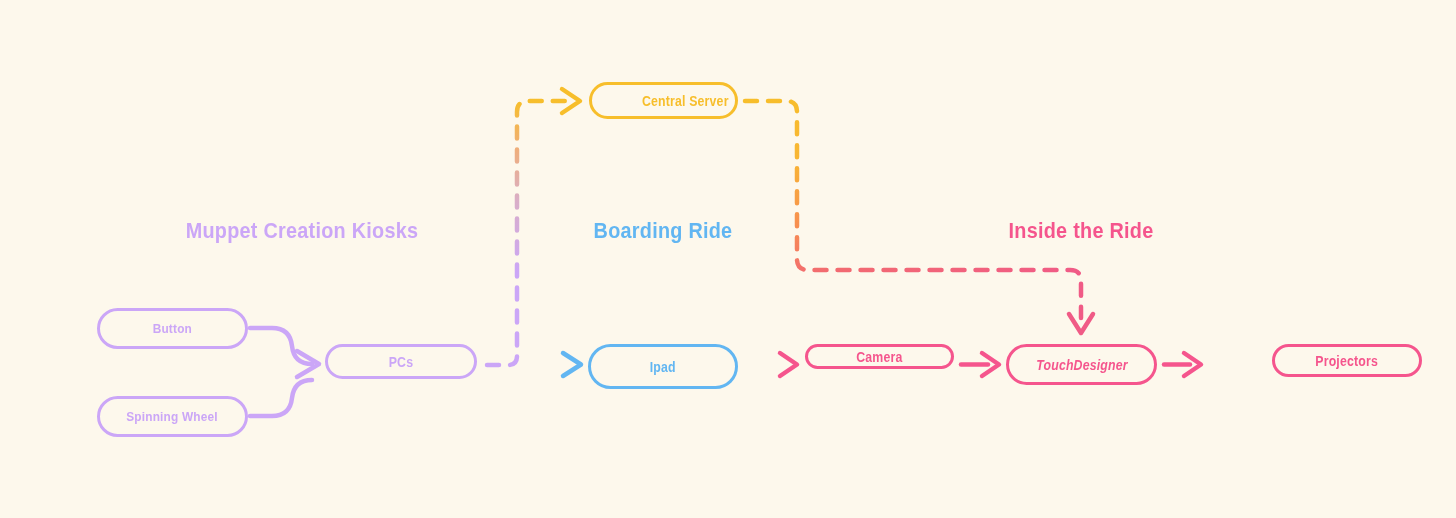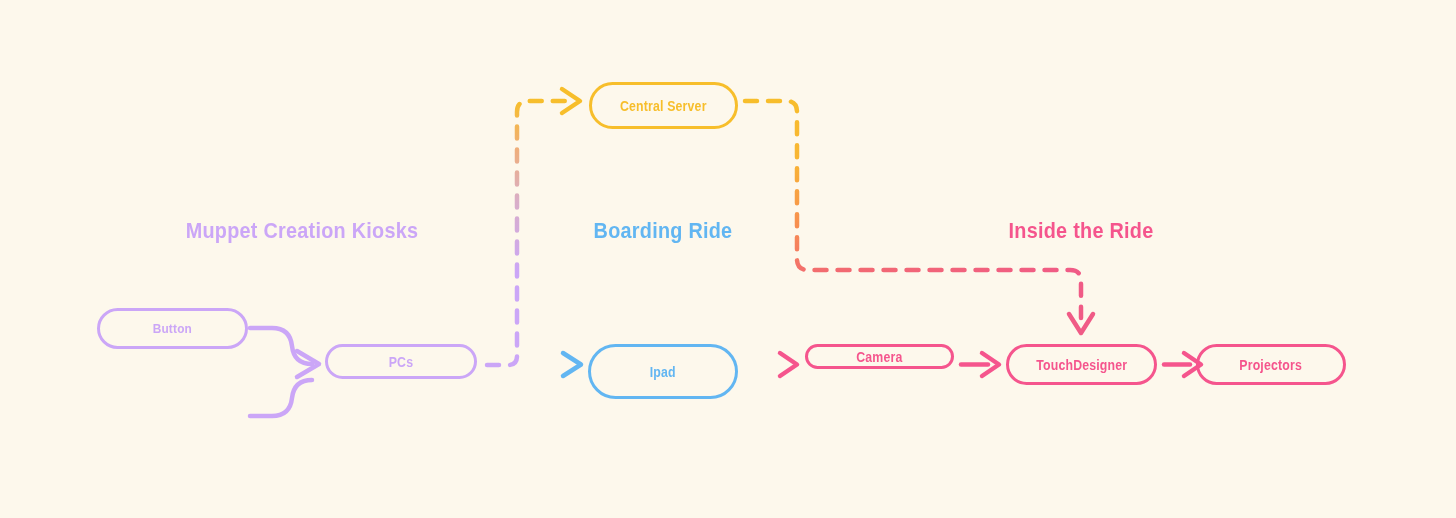--- a/index.html
+++ b/index.html
@@ -134,38 +134,41 @@
   </svg>
 
   <div class="group-title center" style="left:302px; top:218px; color:#CBA6F7;">Muppet Creation Kiosks</div>
   <div class="group-title center" style="left:663px; top:218px; color:#62B6F2;">Boarding Ride</div>
   <div class="group-title center" style="left:1081px; top:218px; color:#F5558D;">Inside the Ride</div>
 
   <div class="node small" style="left:97px; top:308px; width:151px; height:41px; border-color:#CBA6F7;justify-content:center;">
     <span class="node-label" style="color:#CBA6F7;">Button</span>
   </div>
 
+  <div class="node small" style="left:97px; top:396px; width:151px; height:41px; border-color:#CBA6F7;">
+    <span class="node-label" style="color:#CBA6F7;">Spinning Wheel</span>
+  </div>
 
   <div class="node" style="left:325px; top:344px; width:152px; height:35px; border-color:#CBA6F7;">
     <span class="node-label" style="color:#CBA6F7;">PCs</span>
   </div>
 
-  <div class="node" style="left:589px; top:82px; width:149px; height:47px; border-color:#F7BE2B;">
+  <div class="node" style="left:589px; top:82px; width:149px; height:37px; border-color:#F7BE2B;justify-content:flex-end;">
     <span class="node-label" style="color:#F7BE2B;">Central Server</span>
   </div>
 
-  <div class="node" style="left:588px; top:344px; width:150px; height:55px; border-color:#62B6F2;">
+  <div class="node" style="left:588px; top:344px; width:150px; height:45px; border-color:#62B6F2;">
     <span class="node-label" style="color:#62B6F2;">Ipad</span>
   </div>
 
   <div class="node" style="left:805px; top:344px; width:149px; height:25px; border-color:#F5558D;">
     <span class="node-label" style="color:#F5558D;">Camera</span>
   </div>
 
-  <div class="node" style="left:1006px; top:344px; width:151px; height:41px; border-color:#F5558D;">
+  <div class="node" style="left:1006px; top:344px; width:151px; height:41px; border-color:#F5558D;font-style:italic;">
     <span class="node-label" style="color:#F5558D;">TouchDesigner</span>
   </div>
 
-  <div class="node" style="left:1196px; top:344px; width:150px; height:41px; border-color:#F5558D;">
+  <div class="node" style="left:1272px; top:344px; width:150px; height:33px; border-color:#F5558D;">
     <span class="node-label" style="color:#F5558D;">Projectors</span>
   </div>
 
 </div>
 
 </body></html>

